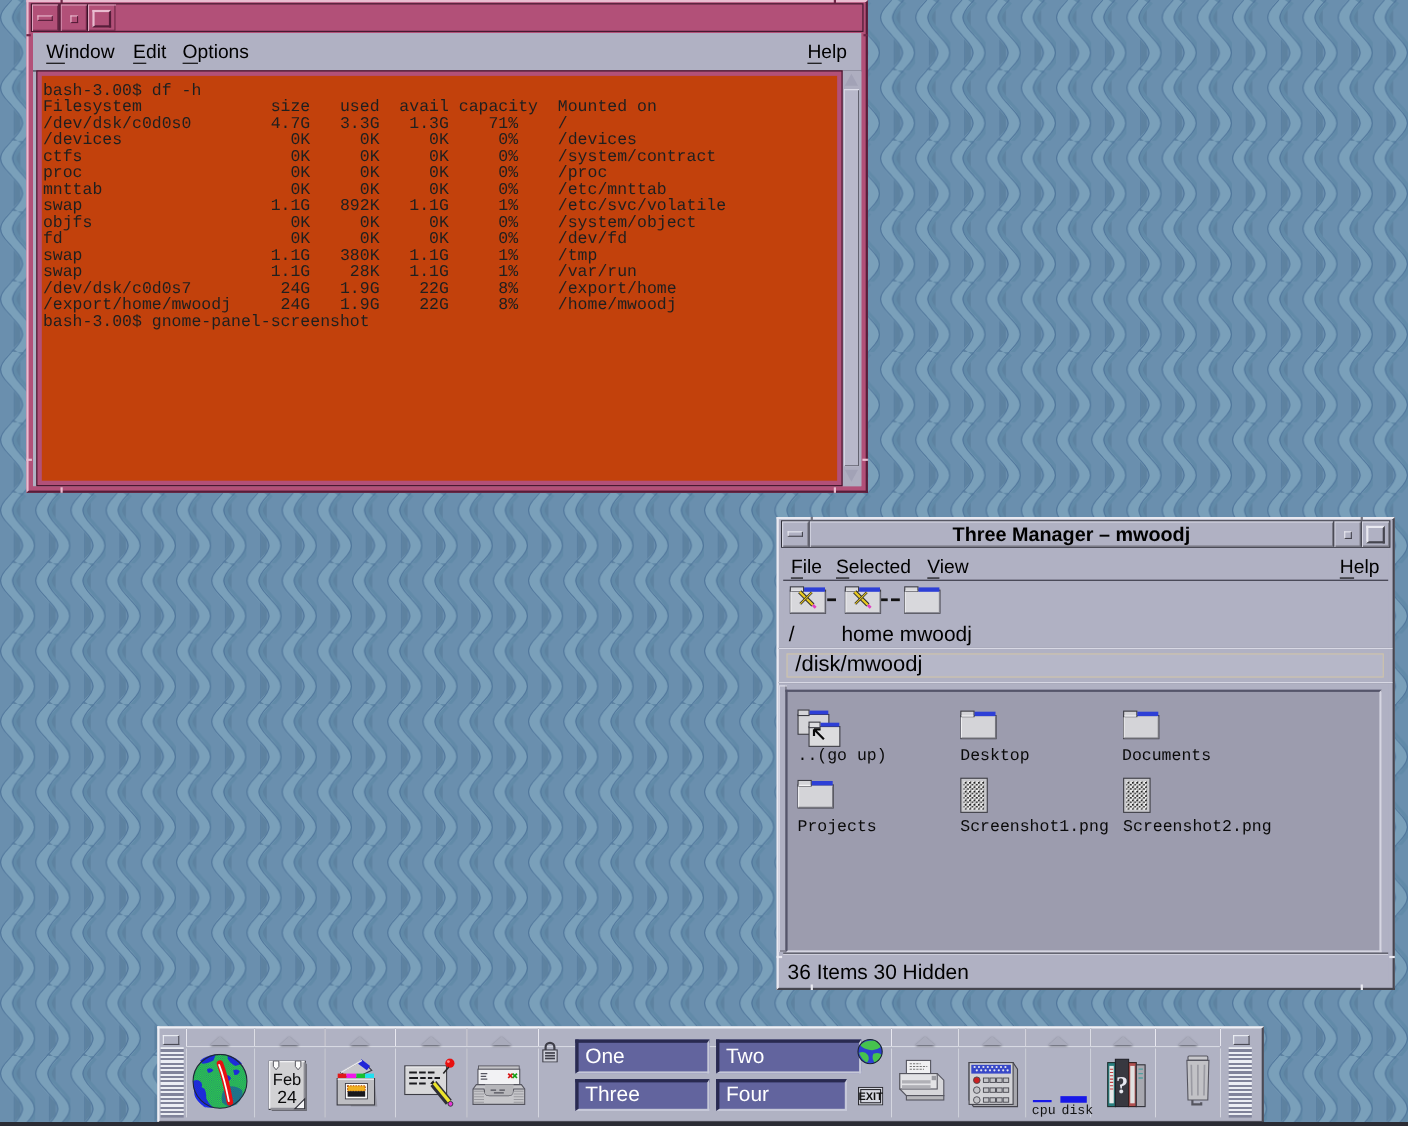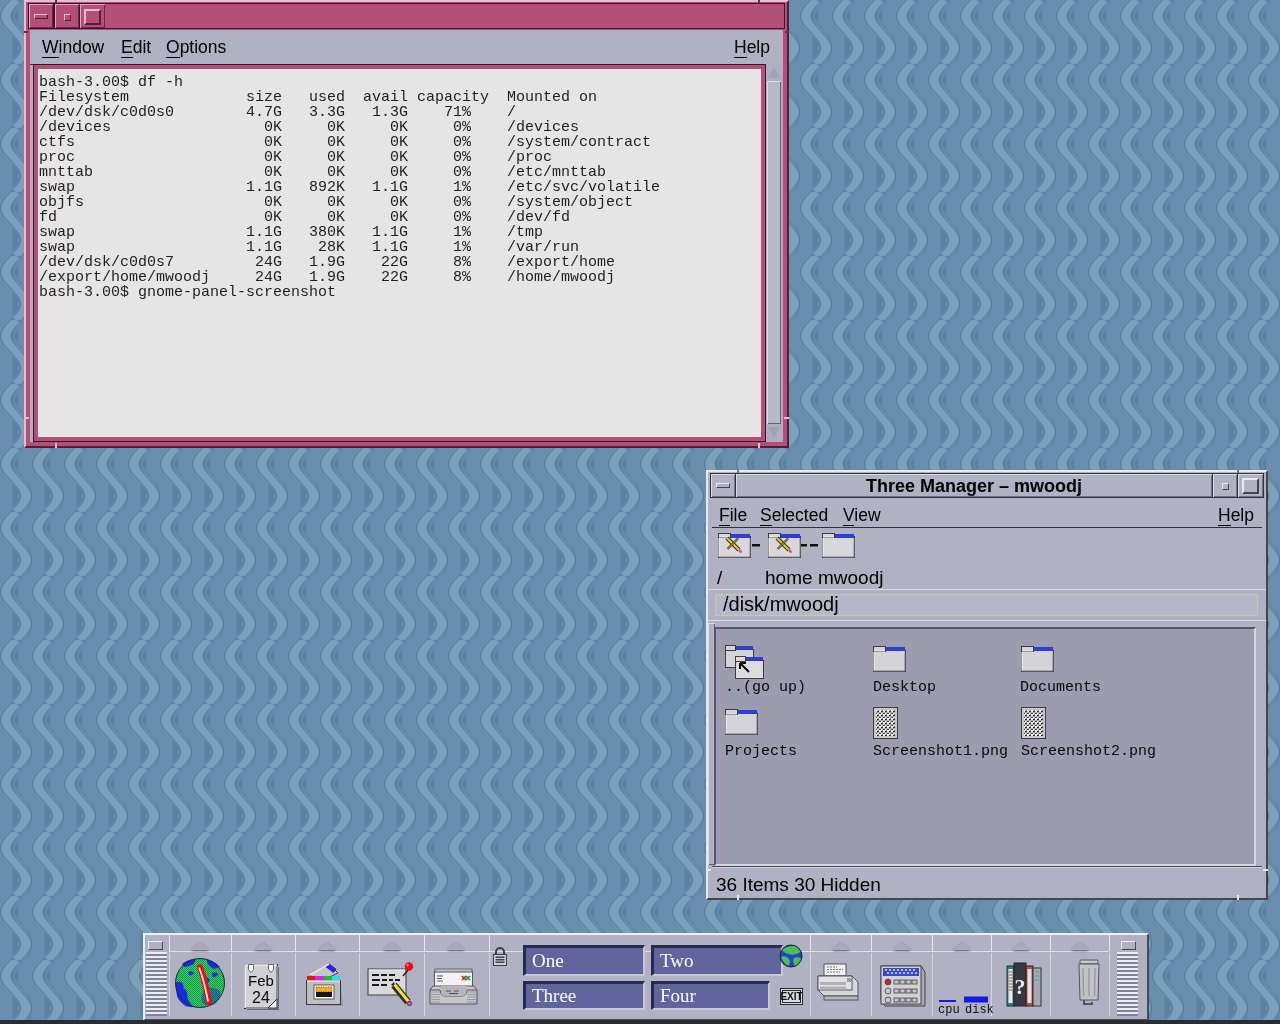--- a/index.html
+++ b/index.html
@@ -29,21 +29,21 @@
 .maxi-ic { position:absolute; left:4px; top:5px; width:17px; height:16px; background:#b25078;
   border-top:2px solid #e9bcd0; border-left:2px solid #e9bcd0;
   border-bottom:2px solid #561d39; border-right:2px solid #561d39; }
 #term-client { left:4px; top:28px; right:4px; bottom:4px; background:#b0b1c3; }
 #term-menubar { left:0; top:0; right:0; height:34px;
   font-size:17.5px; color:#000;padding-left:37px; }
 .mitem { position:absolute; top:7px; }
 .mn { border-bottom:1px solid #000; }
 #term-box { left:3px; top:34px; width:733px; bottom:0px; z-index:2;
   border:1px solid #3c132a; background:#b25078; }
-#term-cream { position:absolute; left:4px; top:4px; right:4px; bottom:4px; background:#e5e5e5; overflow:hidden; }
+#term-cream { position:absolute; left:4px; top:4px; right:4px; bottom:4px; background:#c2410c; overflow:hidden; }
 #term-text { position:absolute; left:1px; top:6px; font-family:"Liberation Mono", monospace;
   font-size:15px; line-height:15px; color:#1f1f1f; white-space:pre; }
 #term-sb { left:736px; top:34px; width:17px; bottom:0px; background:#aeaec0; }
 #term-sb .up { position:absolute; left:2px; top:3px; width:0; height:0;
   border-left:6px solid transparent; border-right:6px solid transparent; border-bottom:11px solid #a2a2b6; }
 #term-sb .thumb { position:absolute; left:1px; top:17px; width:14px; bottom:18px; background:#b8b8ca;
   box-shadow: inset 1px 1px 0 #dcdce8, inset -1px -1px 0 #62626f; }
 #term-sb .dn { position:absolute; left:2px; bottom:4px; width:0; height:0;
   border-left:6px solid transparent; border-right:6px solid transparent; border-top:11px solid #a2a2b6; }
 
@@ -101,21 +101,21 @@
   border-right:1px solid #e8e8f0; }
 .harline { position:absolute; top:16px; height:1px; background:#8e909e;
   border-bottom:1px solid #dfe1e9; }
 .vsep2 { position:absolute; top:18px; bottom:3px; width:1px; background:#90929f;
   border-right:1px solid #d4d6e0; }
 .sub-arrow { position:absolute; top:7px; width:0; height:0;
   border-left:9px solid transparent; border-right:9px solid transparent;
   border-bottom:8px solid #a9abbb; filter:drop-shadow(0 1px 1px #5c5e6a); }
 .wbtn { position:absolute; background:#62649e; color:#fff; font-size:19px;
   border-top:3px solid #292a50; border-left:3px solid #292a50;
-  border-bottom:2px solid #c6c8d8; border-right:2px solid #c6c8d8; padding-left:6px;font-family:Liberation Serif, serif; }
+  border-bottom:2px solid #c6c8d8; border-right:2px solid #c6c8d8; padding-left:6px; }
 #bottom-strip { left:0; top:1020px; width:1280px; height:4px; background:#2b2c34; }
 </style>
 </head>
 <body>
 <svg id="desk" width="1280" height="1024">
   <defs>
     <pattern id="wave" width="32" height="64" patternUnits="userSpaceOnUse">
       <rect width="32" height="64" fill="#6a8fae"></rect>
       <rect x="13.5" width="5" height="64" fill="#5d82a0"></rect>
       <rect x="12.7" width="0.8" height="64" fill="#547a9c"></rect>

